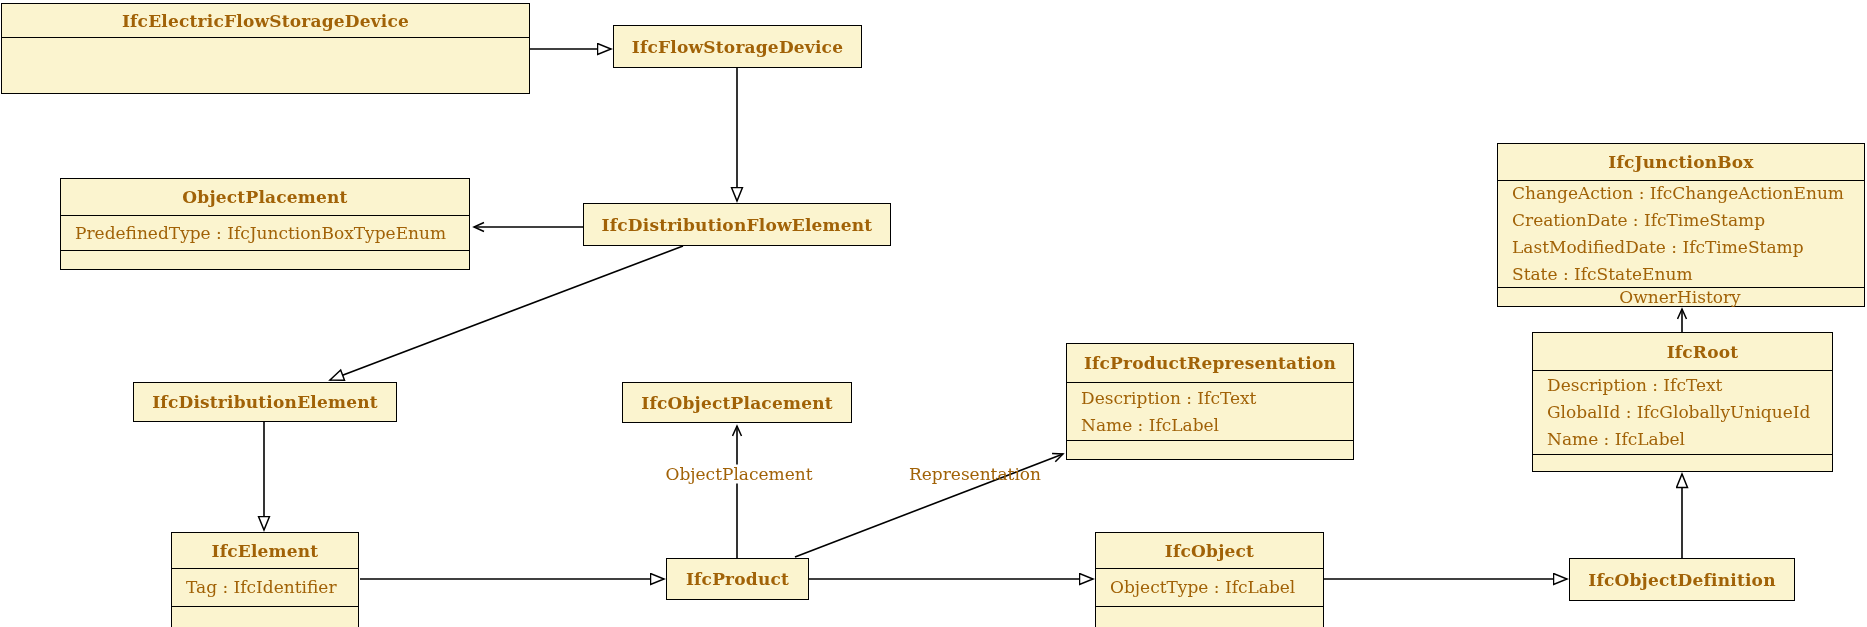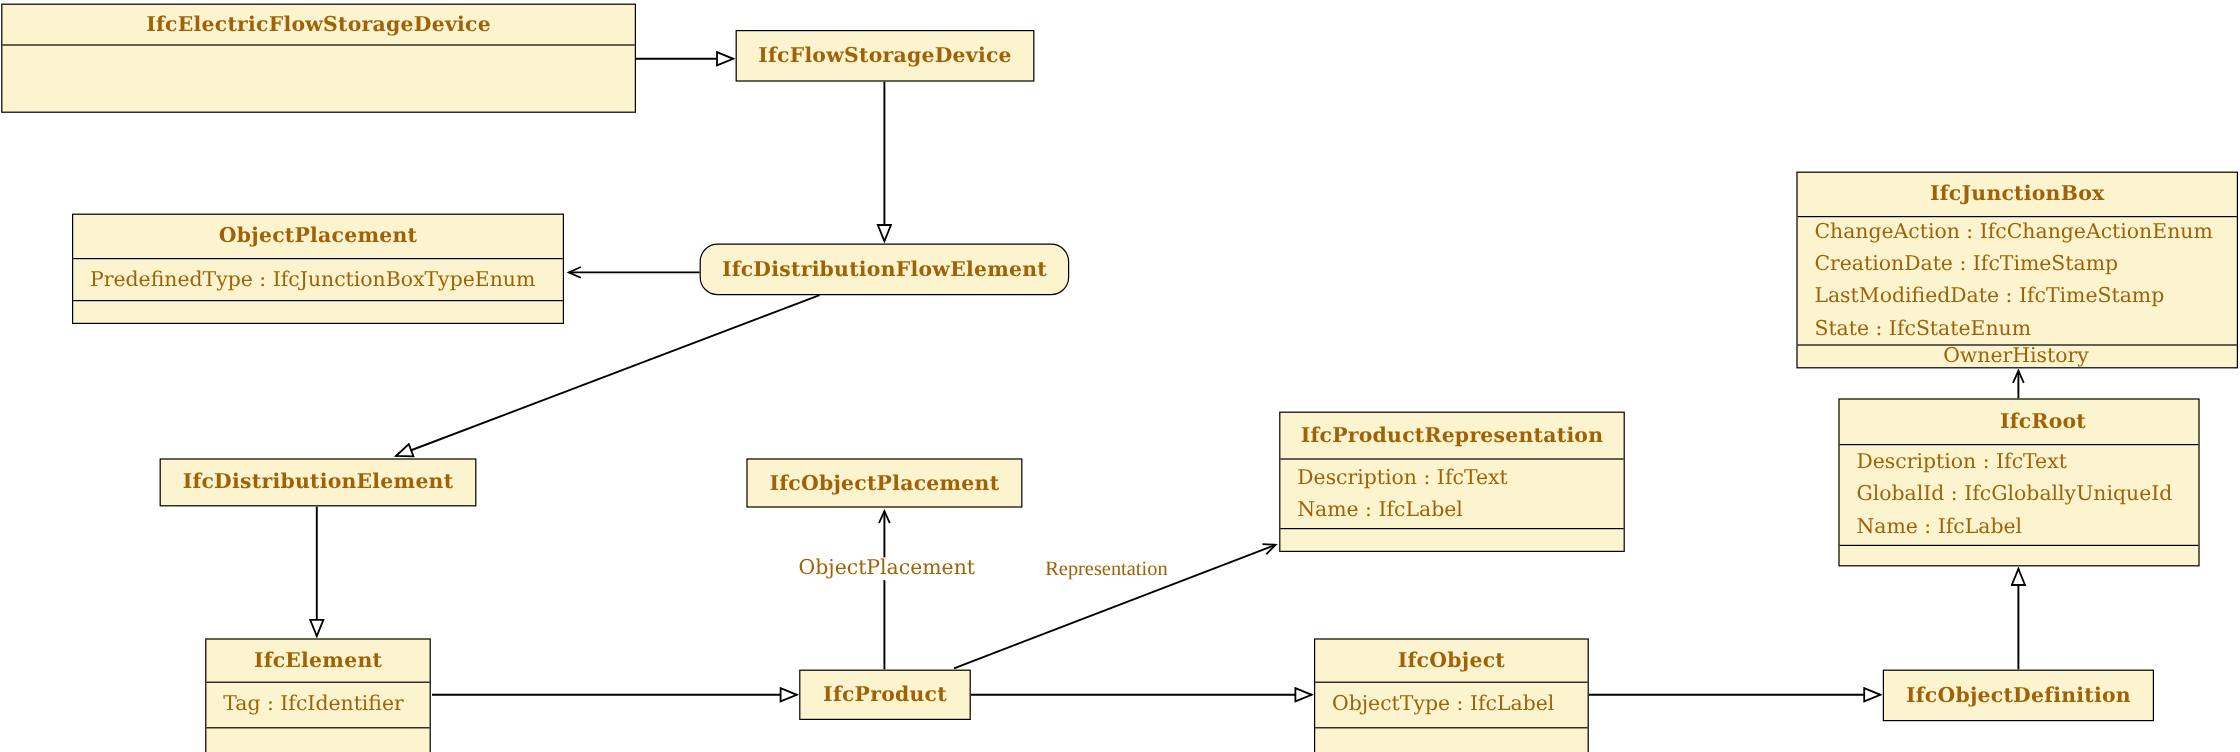--- a/index.html
+++ b/index.html
@@ -103,21 +103,21 @@
   </div>
 
   <div class="cbox" style="left:60px; top:178px; width:410px; height:92px;">
     <div class="ct" style="height:36px;">ObjectPlacement</div>
     <div class="ca" style="height:35px;">
       <div>PredefinedType : IfcJunctionBoxTypeEnum</div>
     </div>
     <div class="cf"></div>
   </div>
 
-  <div class="cbox title-only" style="left:583px; top:203px; width:308px; height:43px;border-radius:15px;">
+  <div class="cbox title-only" style="left:583px; top:203px; width:308px; height:43px;">
     <div class="ct">IfcDistributionFlowElement</div>
   </div>
 
   <div class="cbox" style="left:1497px; top:143px; width:368px; height:164px;">
     <div class="ct" style="height:36px;">IfcJunctionBox</div>
     <div class="ca" style="height:107px;">
       <div>ChangeAction : IfcChangeActionEnum</div>
       <div>CreationDate : IfcTimeStamp</div>
       <div>LastModifiedDate : IfcTimeStamp</div>
       <div>State : IfcStateEnum</div>
@@ -170,16 +170,16 @@
       <div>ObjectType : IfcLabel</div>
     </div>
     <div class="cf"></div>
   </div>
 
   <div class="cbox title-only" style="left:1569px; top:558px; width:226px; height:43px;">
     <div class="ct">IfcObjectDefinition</div>
   </div>
 
   <div class="edge-label bg-white" style="left:739px; top:474px;">ObjectPlacement</div>
-  <div class="edge-label" style="left:922px; top:474px;font-family:Liberation Serif, serif;">Representation</div>
+  <div class="edge-label" style="left:975px; top:474px;">Representation</div>
   <div class="edge-label" style="left:1680px; top:297px;">OwnerHistory</div>
 
 </div>
 
 </body></html>

